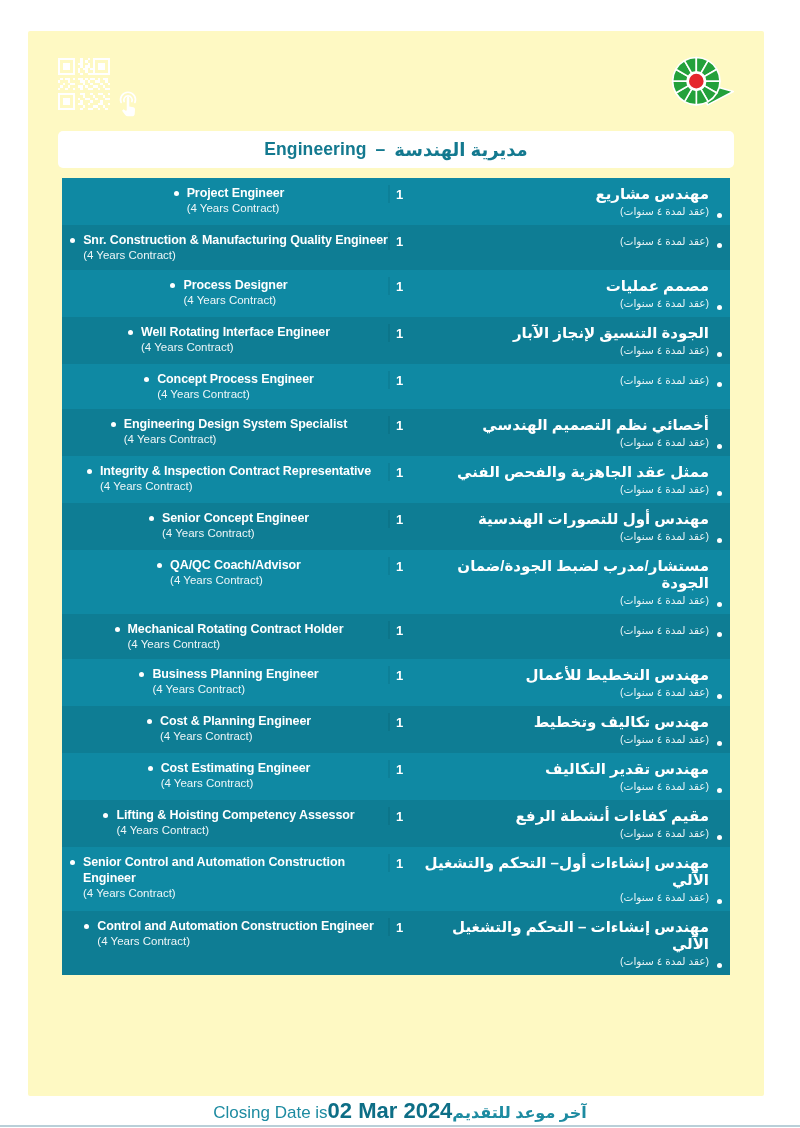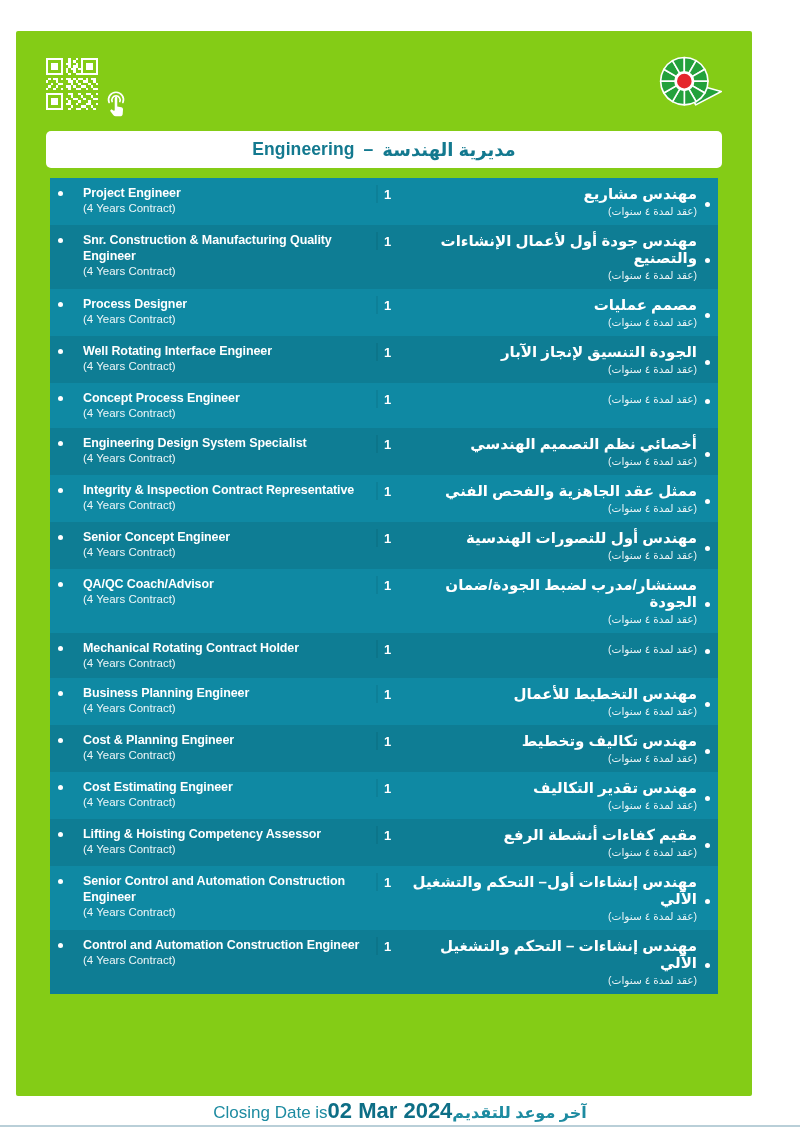--- a/index.html
+++ b/index.html
@@ -2,22 +2,22 @@
 <html><head>
 <meta charset="utf-8">
 <style>
   html,body { margin:0; padding:0; background:#ffffff; }
   * { box-sizing:border-box; }
   body { font-family:"Liberation Sans","DejaVu Sans",sans-serif; }
 
   .page { position:relative; width:800px; height:1128px; background:#ffffff; overflow:hidden; }
 
   .card {
-    position:absolute; left:16px; top:31px; width:736px; height:1065px;
-    background:#84cc16; border-radius:2px;
+    position:absolute; left:28px; top:31px; width:736px; height:1065px;
+    background:#fef9c3; border-radius:2px;
   }
 
   
   .card-top { position:relative; height:100px; }
   .qr-wrap { position:absolute; left:30px; top:27px; width:52px; height:52px; }
   .tap-wrap { position:absolute; left:87px; top:55px; width:26px; height:34px; }
   .logo-wrap { position:absolute; right:26px; top:22px; width:72px; height:64px; }
 
   
   .header-bar {
@@ -26,40 +26,40 @@
   }
   .header-bar .t { color:#13798f; font-weight:700; font-size:17.5px; letter-spacing:.1px; }
   .header-bar .t-ar { font-size:18px; }
 
   
   .jobs { margin:10px 34px 0 34px; }
   .row { display:flex; align-items:flex-start; padding:7px 8px; }
   .row.light { background:#0f89a3; }
   .row.dark  { background:#0e7d94; }
 
-  .col-en { width:318px; display:flex; gap:20px; align-items:flex-start; }
+  .col-en { width:318px; display:flex; gap:8px; align-items:flex-start;justify-content:center; }
   .bullet {
     width:5px; height:5px; border-radius:50%; background:#ffffff;
     flex:0 0 auto; margin-top:6px;
   }
   .en-text { min-width:0; }
   .title-en {
     color:#ffffff; font-weight:700; font-size:12.5px; line-height:16px;
     letter-spacing:-.1px;
   }
   .sub-en { color:rgba(255,255,255,.93); font-size:11.5px; line-height:15px; }
 
   .col-count {
     width:30px; flex:0 0 auto;
     border-left:2px solid rgba(0,45,55,.10);
     padding-left:6px;
   }
   .count { color:#ffffff; font-weight:700; font-size:13px; line-height:16px; }
 
-  .col-ar { flex:1; direction:rtl; display:flex; gap:8px; align-items:center; }
+  .col-ar { flex:1; direction:rtl; display:flex; gap:8px; align-items:flex-end; }
   .ar-text { min-width:0; }
   .title-ar { color:#ffffff; font-weight:700; font-size:15px; line-height:17px; }
   .sub-ar { color:rgba(255,255,255,.9); font-size:10.5px; line-height:14px; margin-top:2px; }
 
   
   .footer {
     position:absolute; left:0; top:1098px; width:100%;
     display:flex; justify-content:center; align-items:baseline; gap:0;
   }
   .footer .f-label { color:#1d8ba1; font-size:17px; }
@@ -168,21 +168,20 @@
         <div class="title-en">Snr. Construction &amp; Manufacturing Quality Engineer</div>
         <div class="sub-en">(4 Years Contract)</div>
       </div>
     </div>
     <div class="col-count">
       <span class="count">1</span>
     </div>
     <div class="col-ar">
       <span class="bullet"></span>
       <div class="ar-text">
-        <div class="title-ar">مهندس جودة أول لأعمال الإنشاءات والتصنيع</div>
         <div class="sub-ar">(عقد لمدة ٤ سنوات)</div>
       </div>
     </div>
   </div>
 
   <div class="row light">
     <div class="col-en">
       <span class="bullet"></span>
       <div class="en-text">
         <div class="title-en">Process Designer</div>

